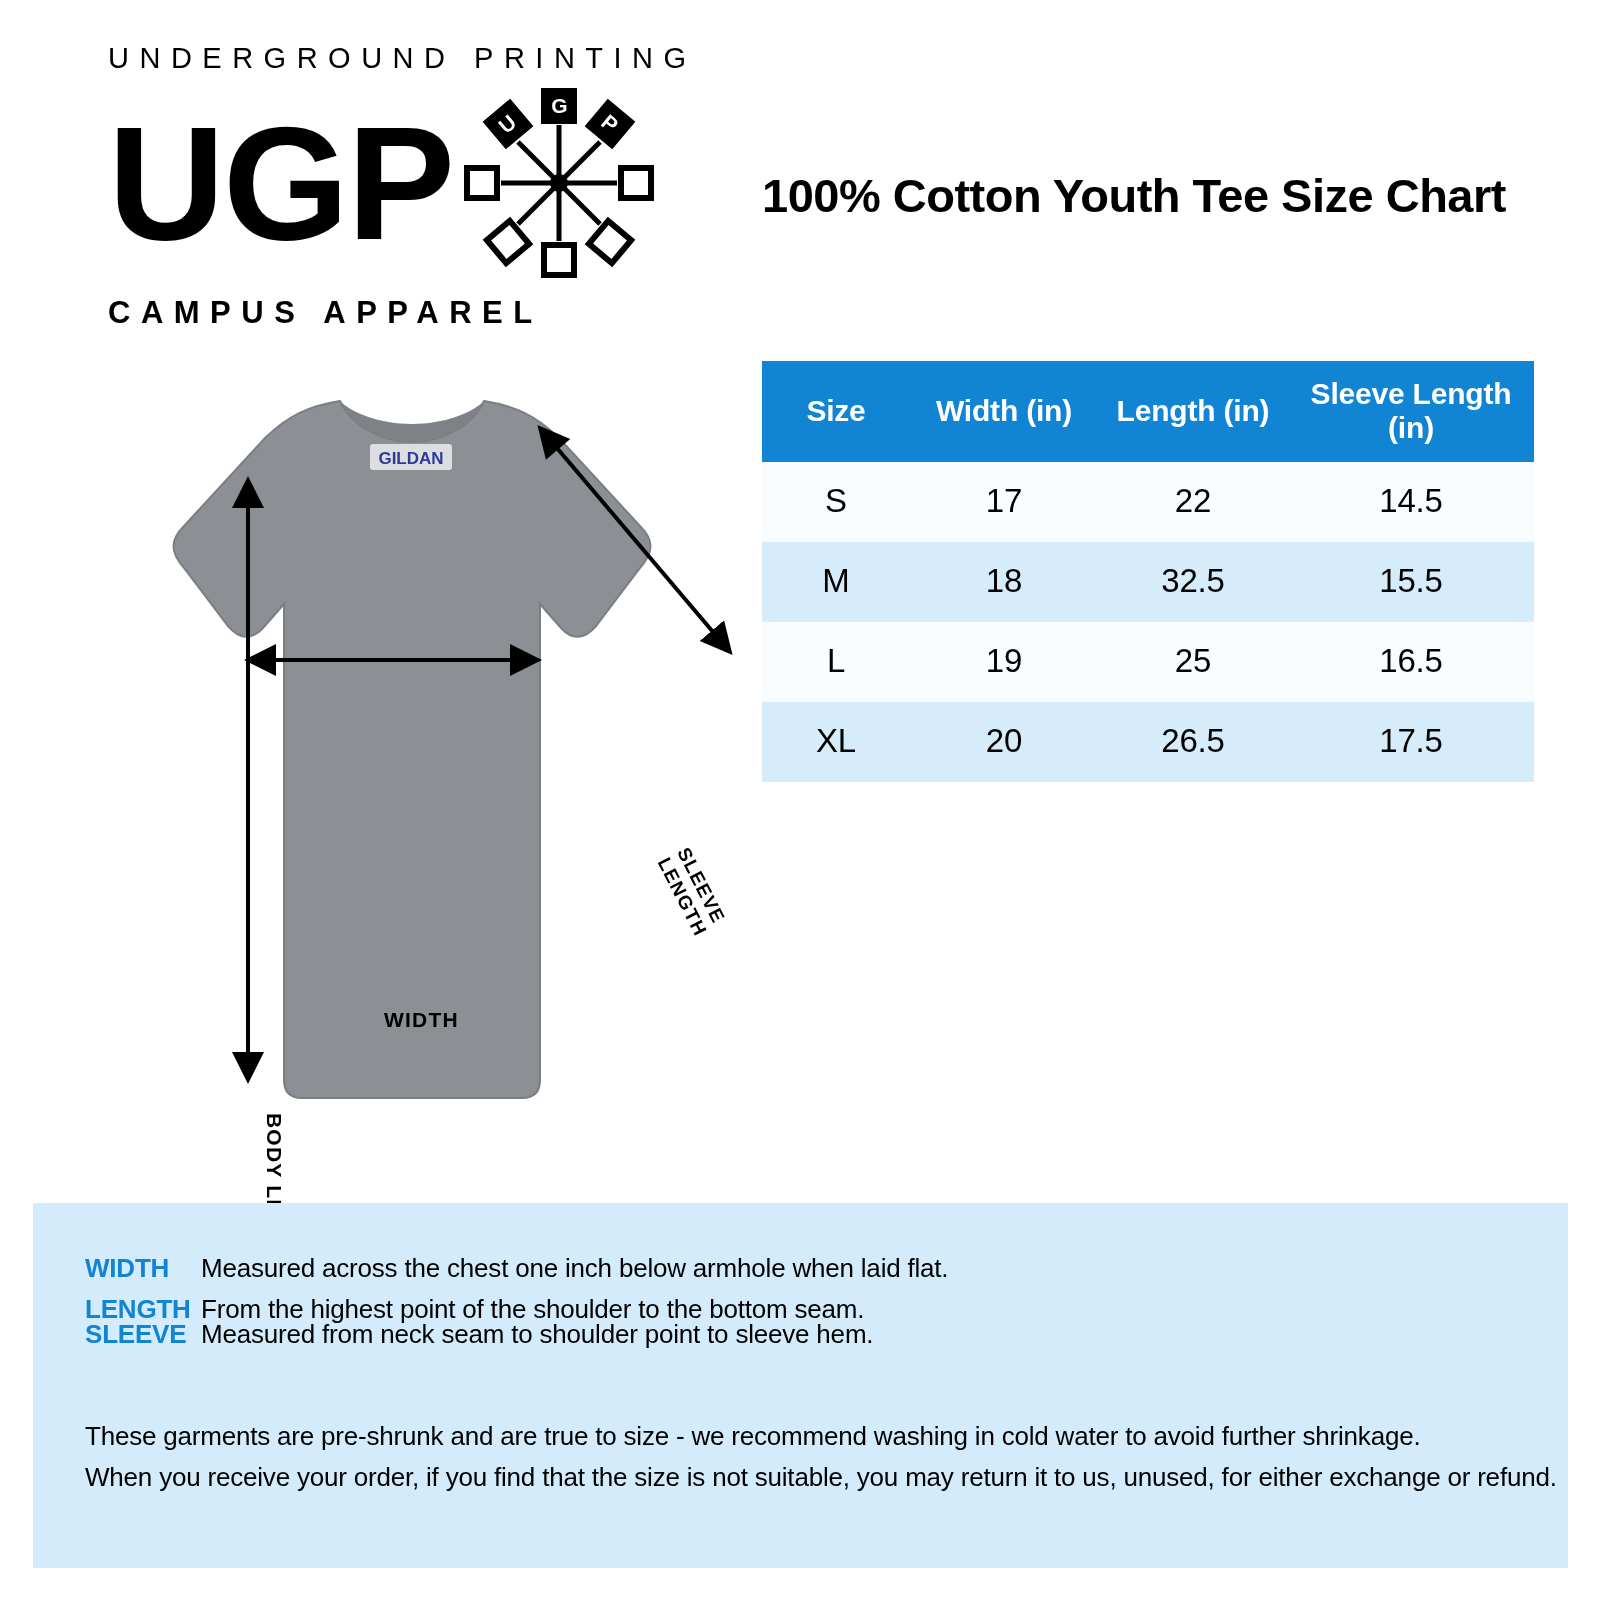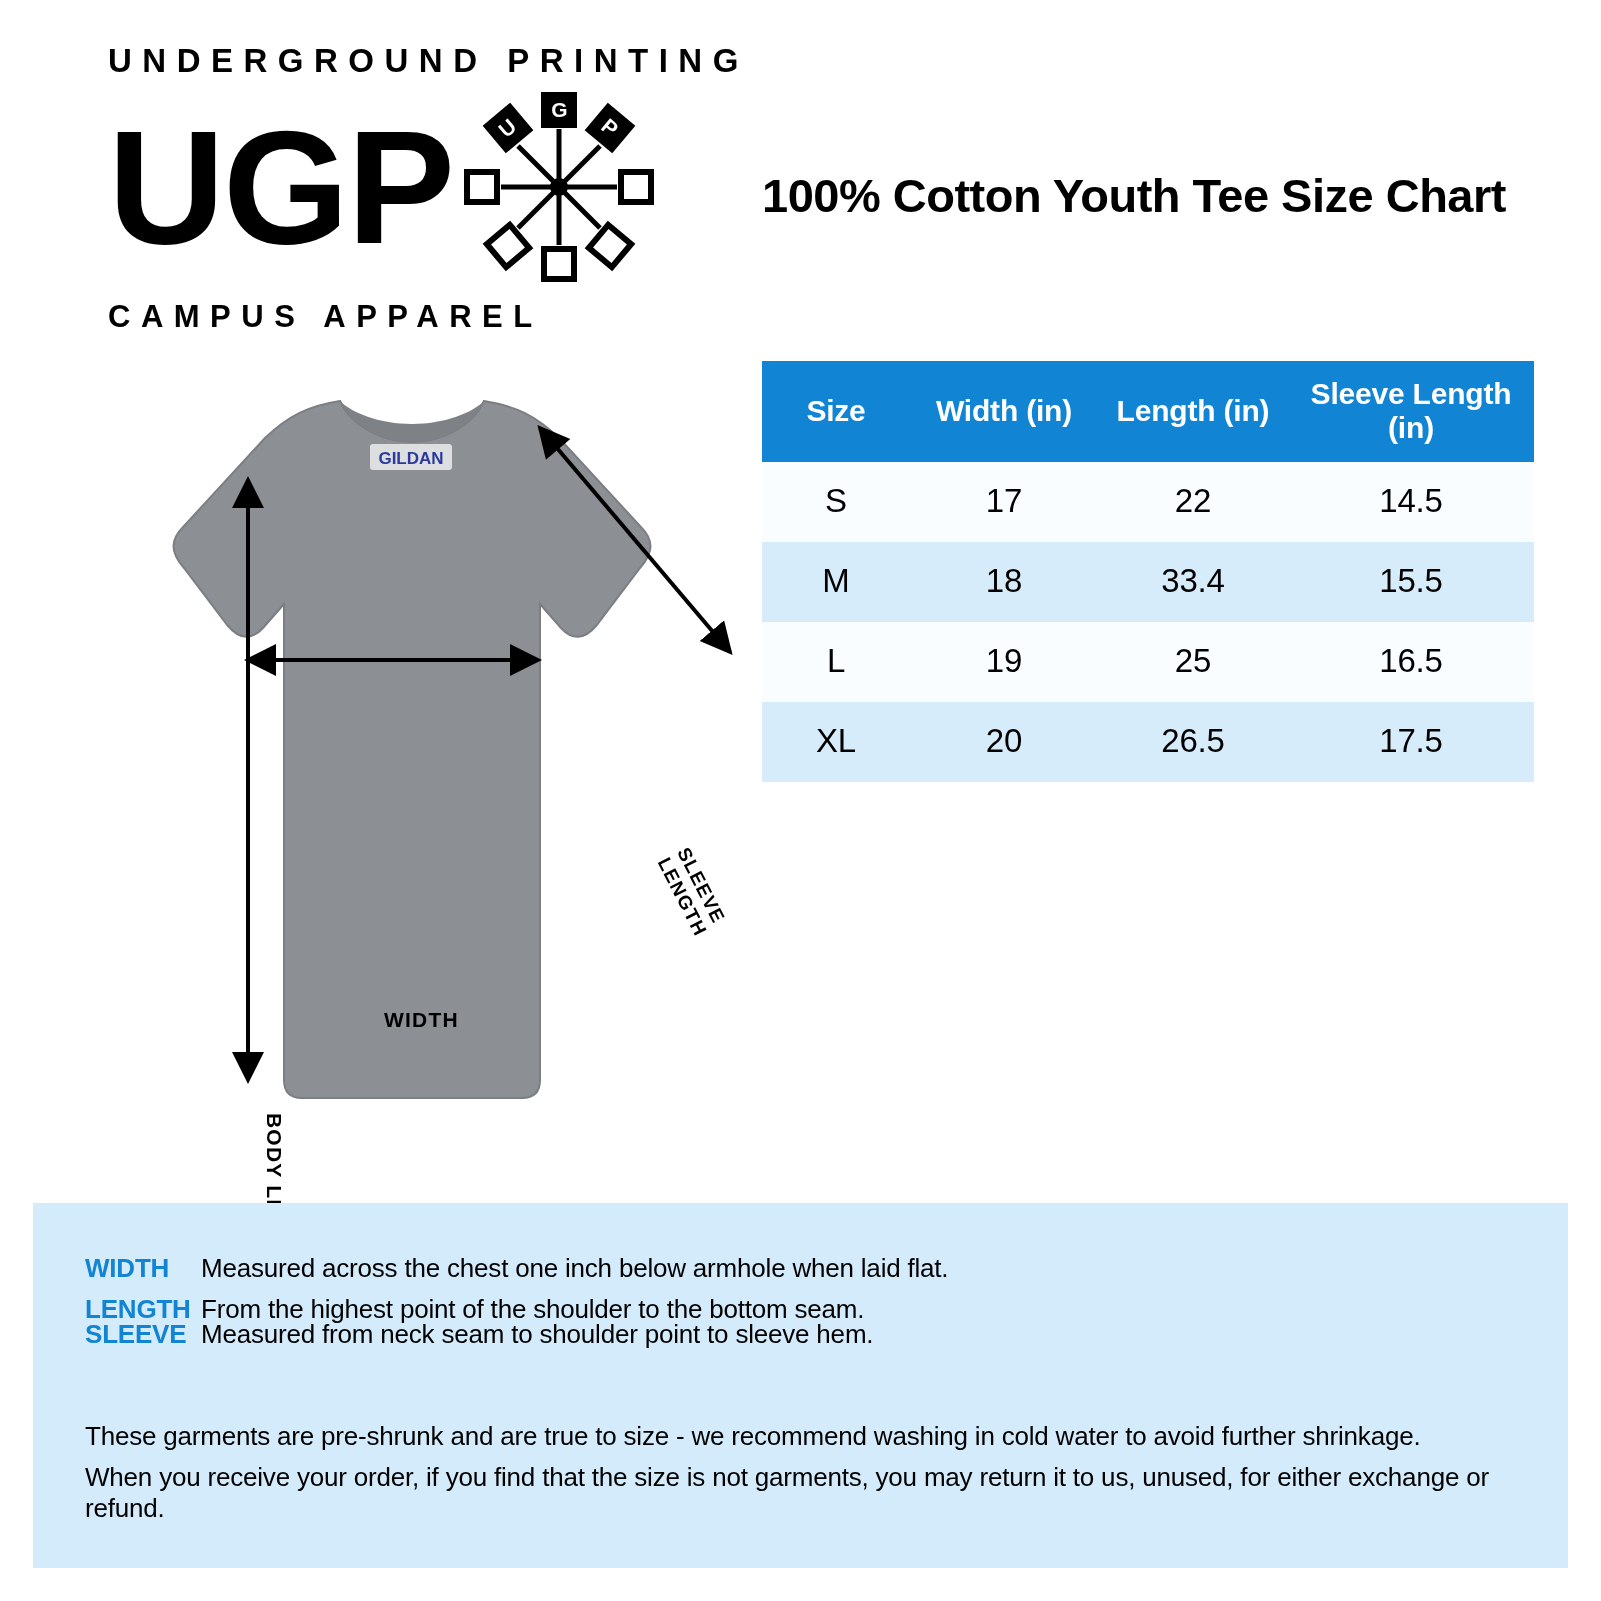--- a/index.html
+++ b/index.html
@@ -18,22 +18,22 @@
 
   
   #logo-block {
     position: absolute;
     left: 108px;
     top: 44px;
     width: 560px;
     height: 300px;
   }
   #logo-top-line {
-    font-size: 33px;
-    font-weight: bold;
+    font-size: 29px;
+    font-weight: normal;
     letter-spacing: 10.5px;
     line-height: 1;
     white-space: nowrap;
   }
   #logo-main-row {
     display: flex;
     align-items: center;
     margin-top: 6px;
   }
   #logo-ugp {
@@ -239,21 +239,21 @@
   <tbody>
     <tr class="row-odd">
       <td>S</td>
       <td>17</td>
       <td>22</td>
       <td>14.5</td>
     </tr>
     <tr class="row-even">
       <td>M</td>
       <td>18</td>
-      <td>33.4</td>
+      <td>32.5</td>
       <td>15.5</td>
     </tr>
     <tr class="row-odd">
       <td>L</td>
       <td>19</td>
       <td>25</td>
       <td>16.5</td>
     </tr>
     <tr class="row-even">
       <td>XL</td>
@@ -324,14 +324,14 @@
   <div class="note-row" id="note-row-1">
     <span class="note-term">LENGTH</span>
     <span class="note-desc">From the highest point of the shoulder to the bottom seam.</span>
   </div>
   <div class="note-row" id="note-row-2">
     <span class="note-term">SLEEVE</span>
     <span class="note-desc">Measured from neck seam to shoulder point to sleeve hem.</span>
   </div>
 
   <div class="para" id="para-0">These garments are pre-shrunk and are true to size - we recommend washing in cold water to avoid further shrinkage.</div>
-  <div class="para" id="para-1">When you receive your order, if you find that the size is not garments, you may return it to us, unused, for either exchange or refund.</div>
+  <div class="para" id="para-1">When you receive your order, if you find that the size is not suitable, you may return it to us, unused, for either exchange or refund.</div>
 </div>
 
 </body></html>

